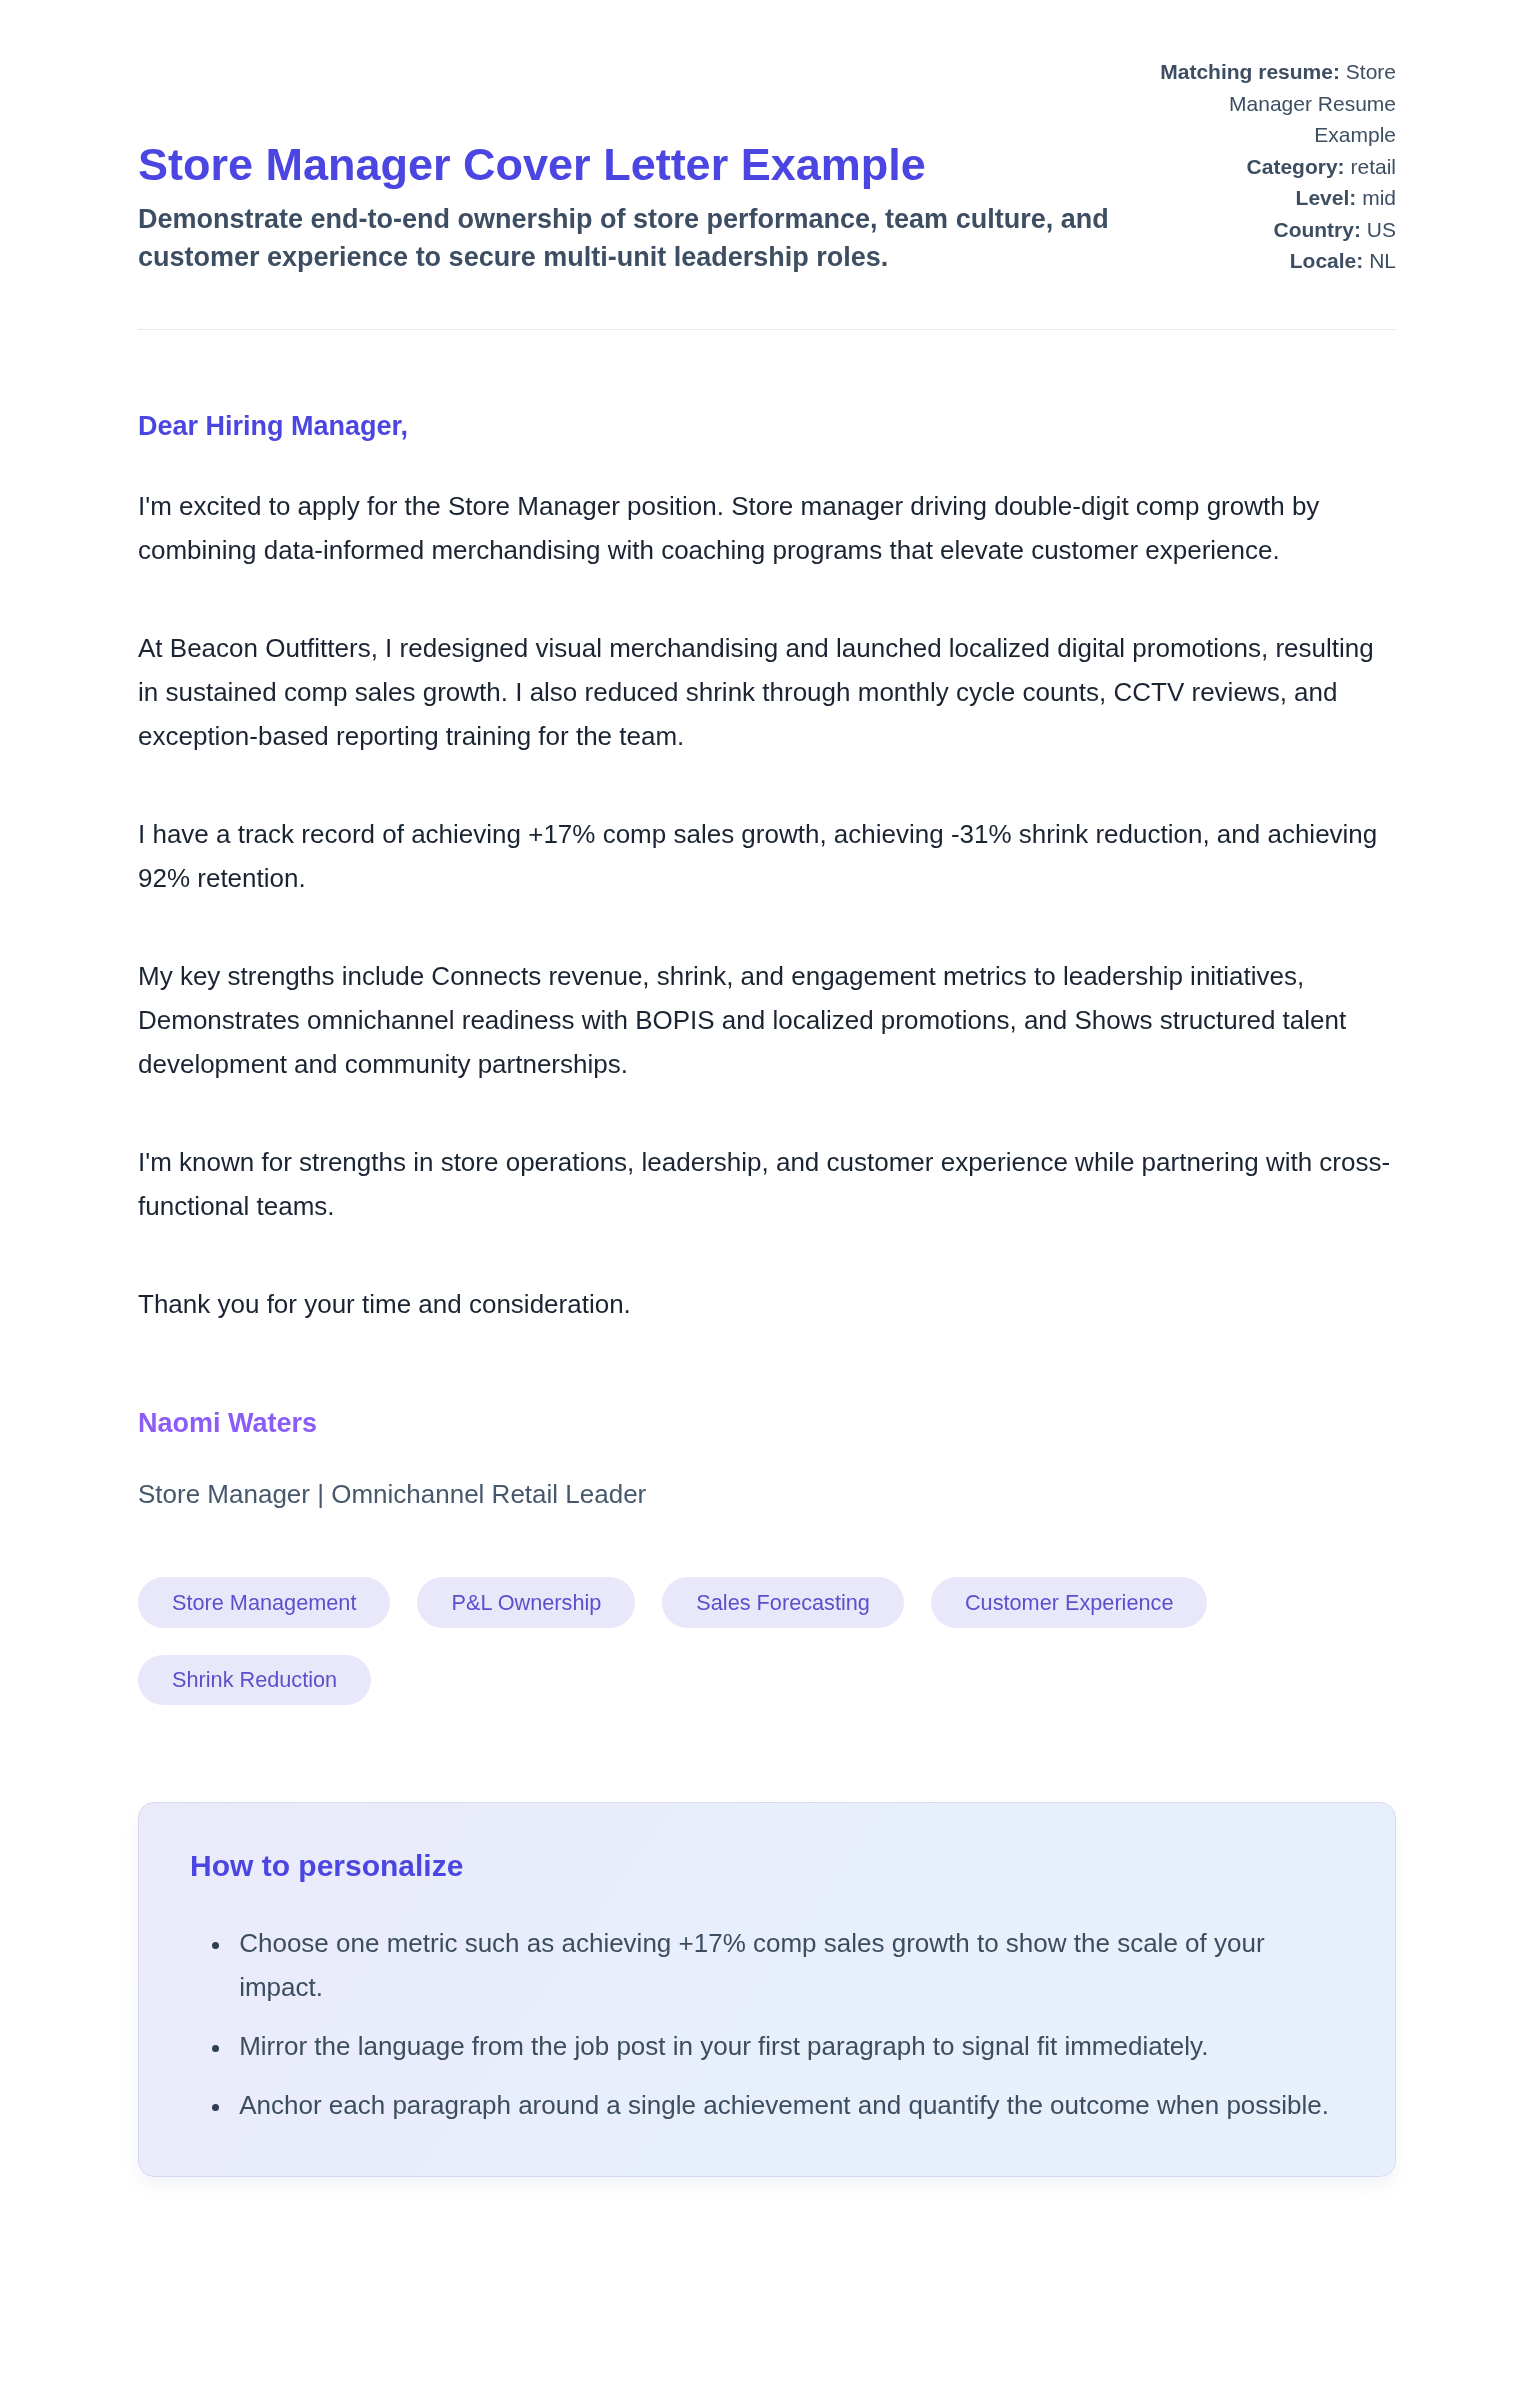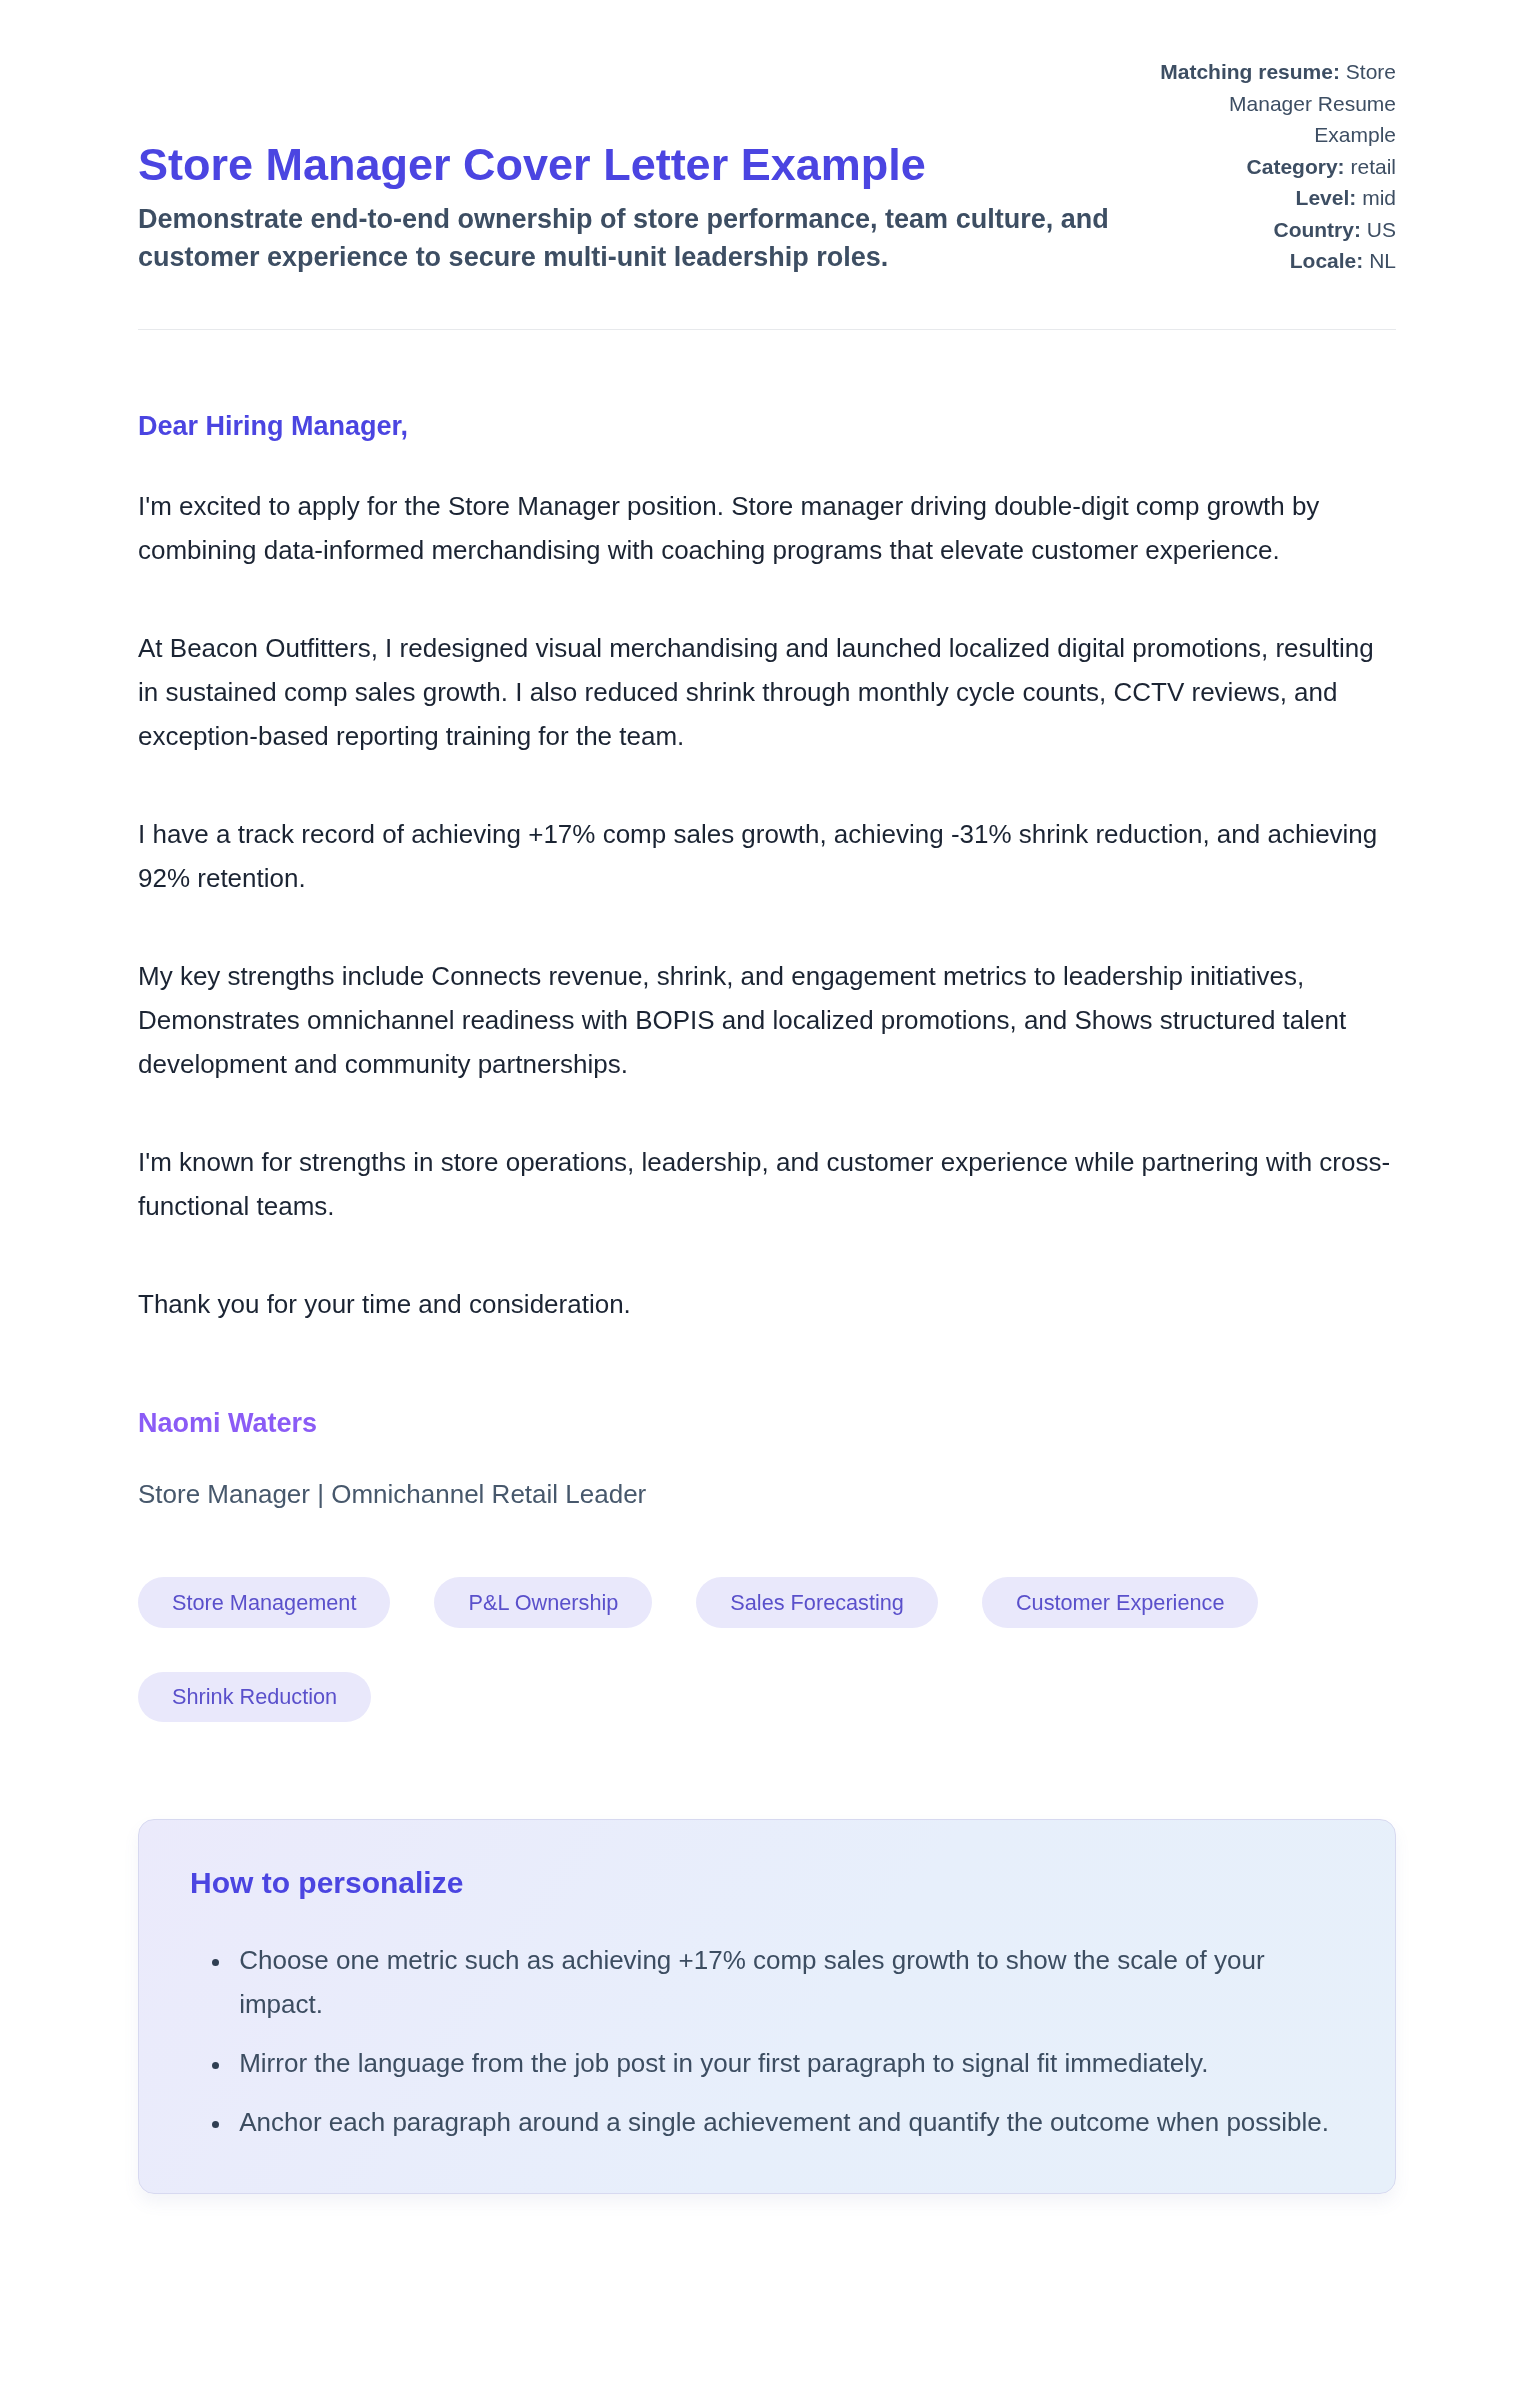--- a/index.html
+++ b/index.html
@@ -87,21 +87,21 @@
     font-size: 26px;
     color: #47586c;
     line-height: 1.5;
   }
 
   
   .tags {
     margin-top: 63px;
     display: flex;
     flex-wrap: wrap;
-    gap: 44px;
+    gap: 27px;
     text-align: center;
   }
   .tag-pill {
     display: inline-block;
     background: #e9e8fb;
     color: #5a50cb;
     font-size: 21.7px;
     line-height: 1;
     padding: 14.4px 34px;
     border-radius: 9023px;

